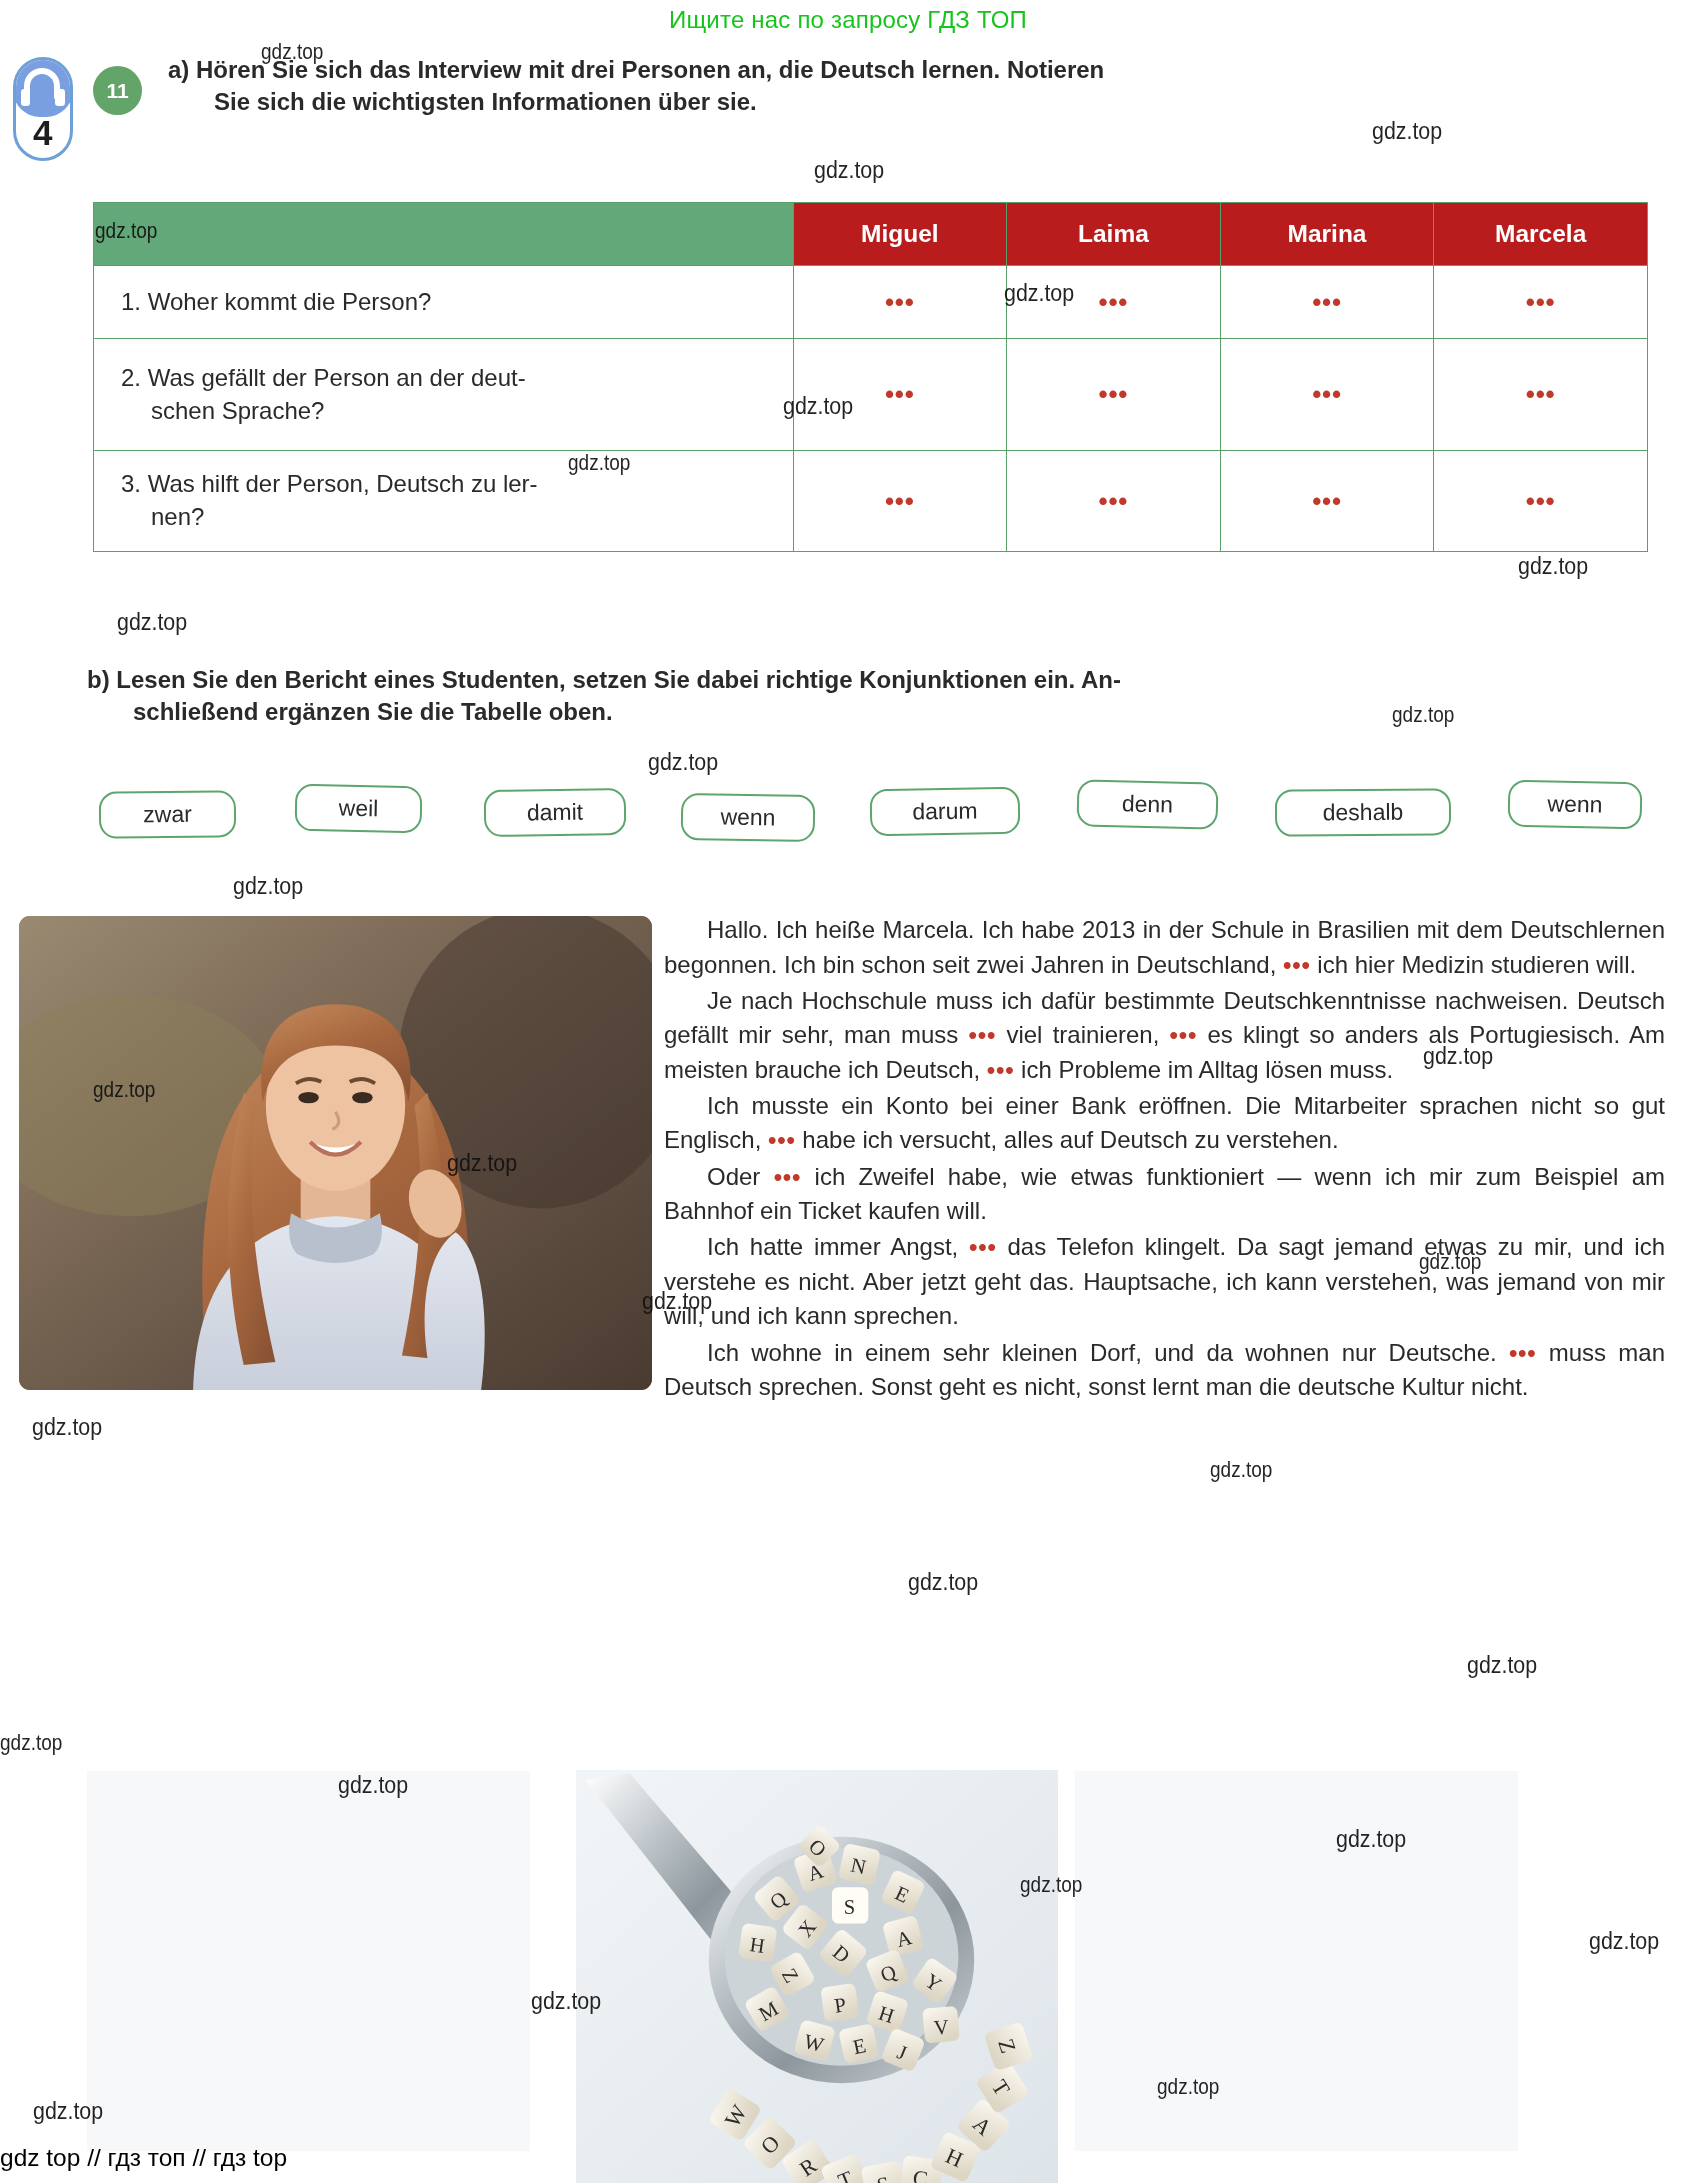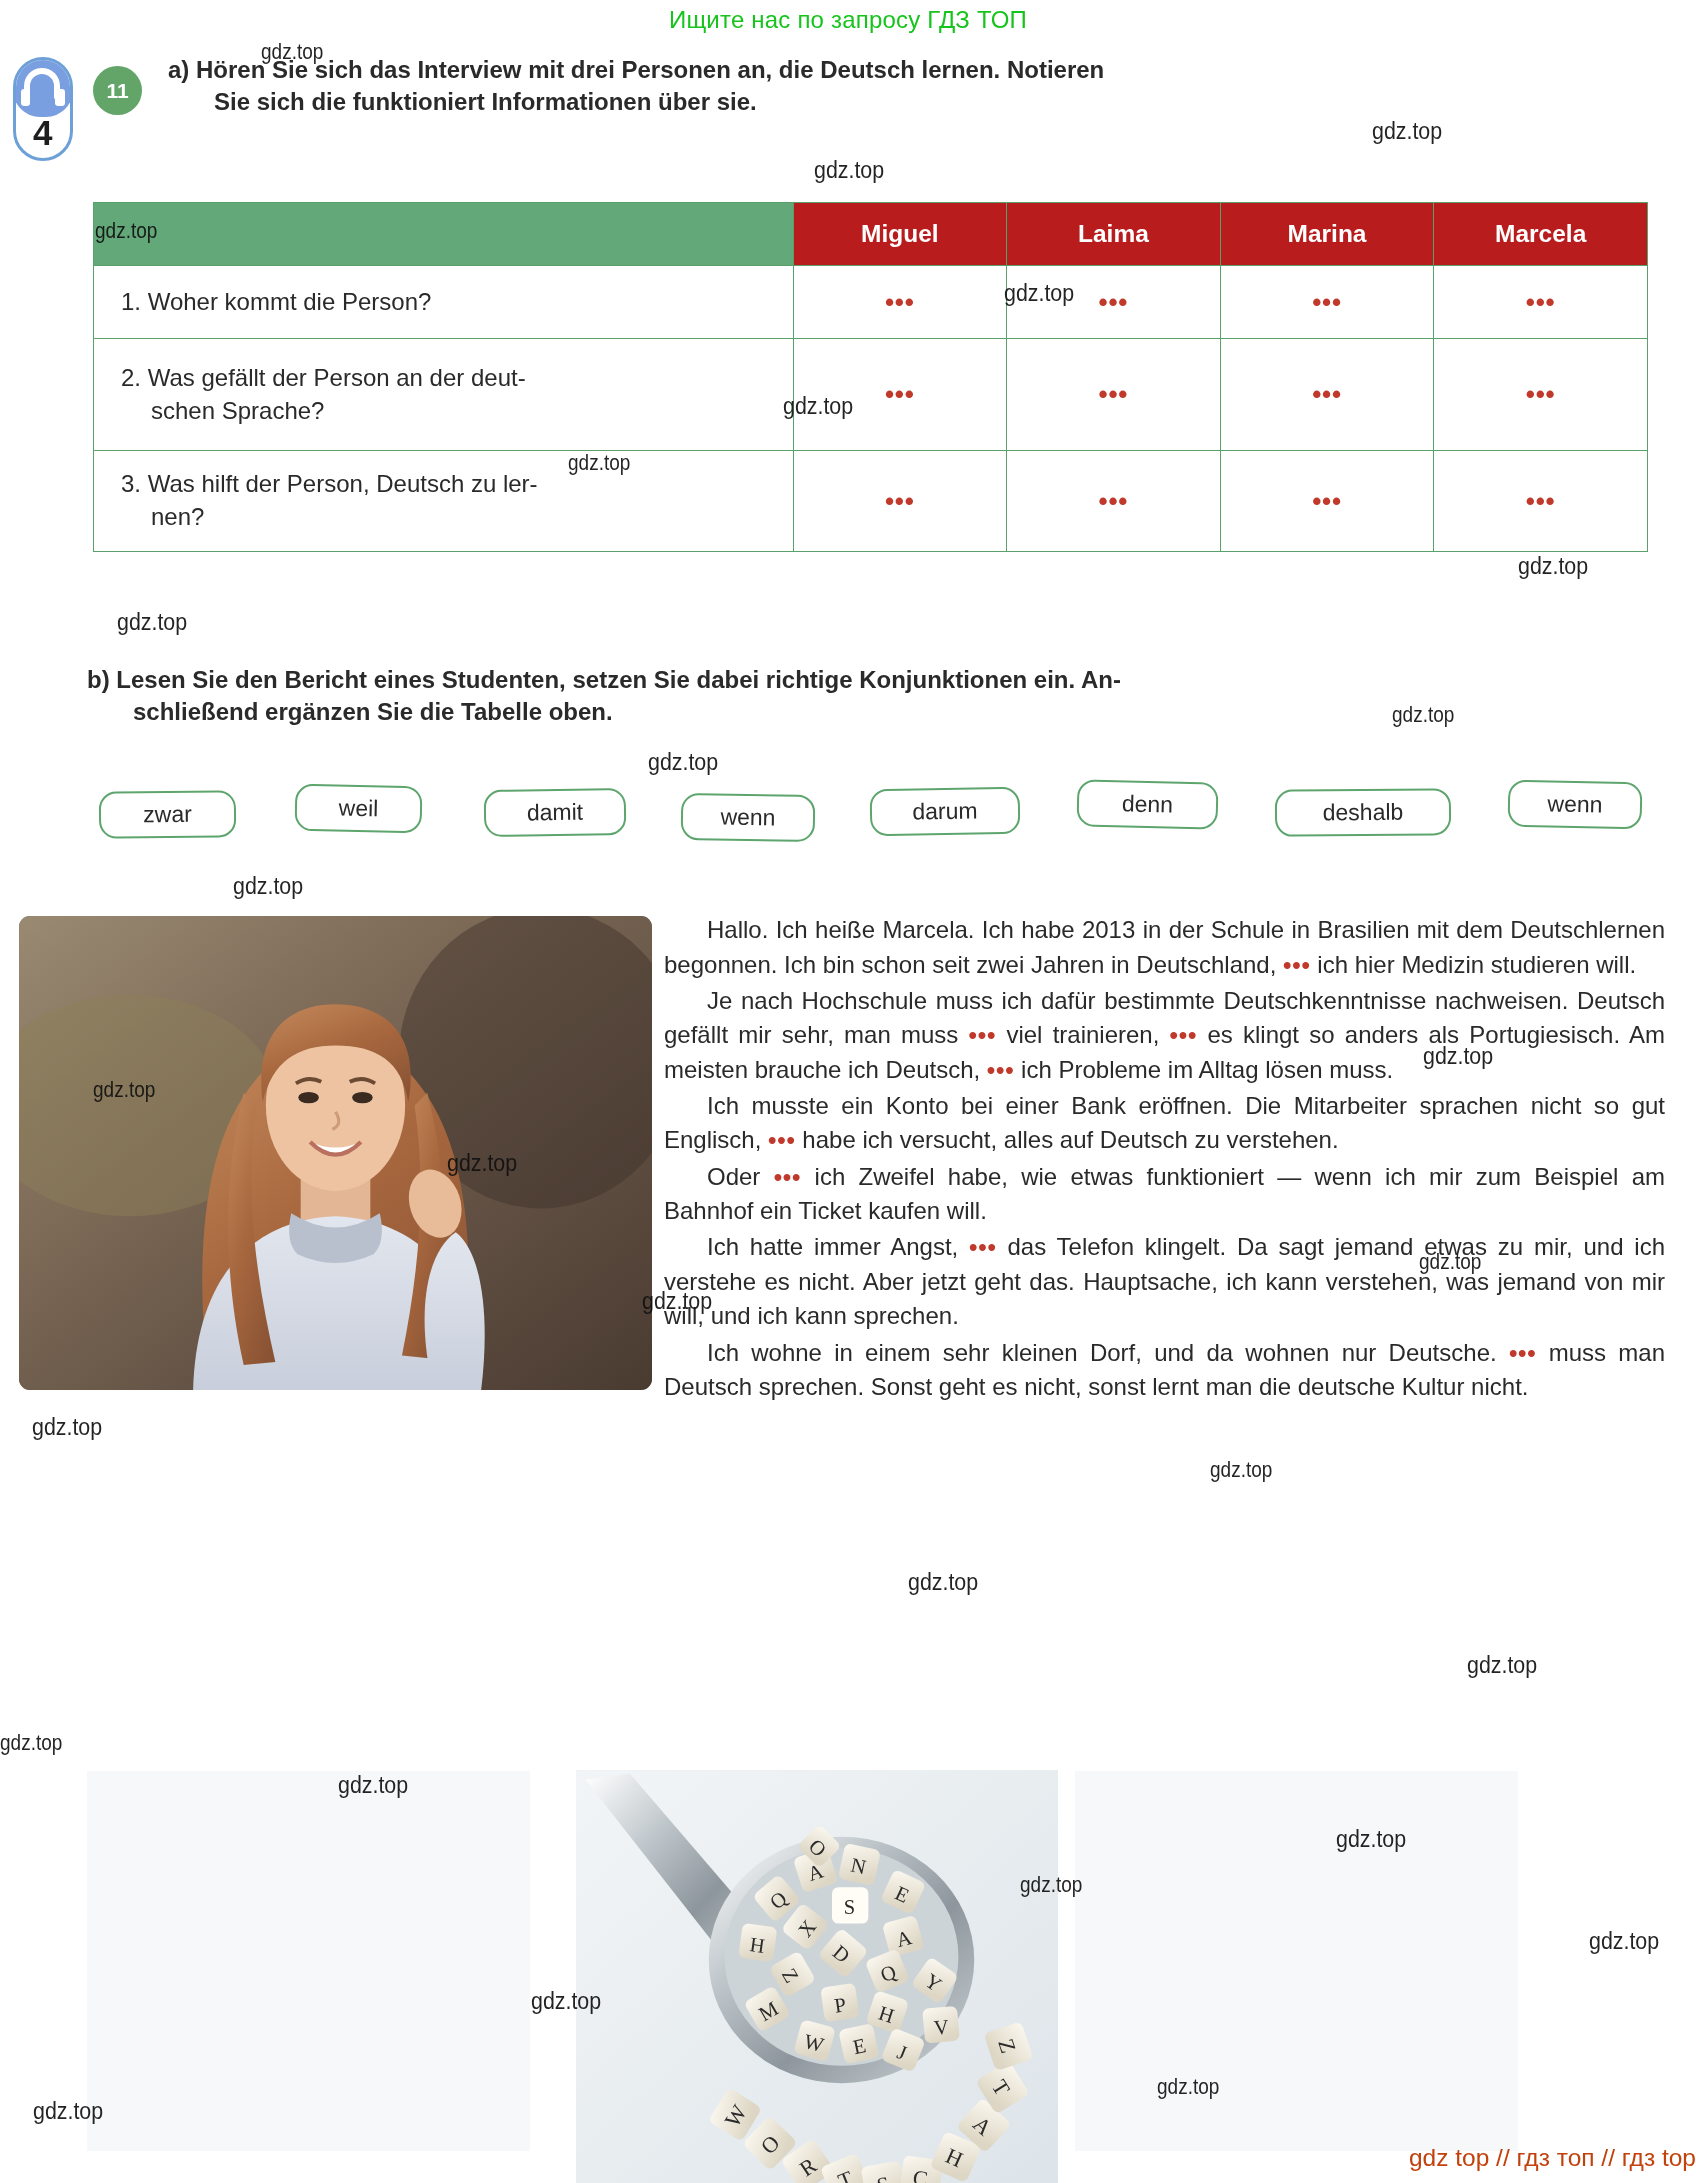--- a/index.html
+++ b/index.html
@@ -179,22 +179,22 @@
   .dice-photo {
     position:absolute; left:576px; top:1770px;
     width:482px; height:432px;
     background:#e9eef1;
     overflow:hidden;
   }
 
   
   .footer {
     position:absolute; left:0; bottom:11px; width:100%;
-    text-align:right;
-    color:#c2410c;
+    text-align:left;
+    color:#000000;
     font-size:24.5px;
     font-family:"Liberation Sans", sans-serif;
   }
 
   
   .ghost { position:absolute; background:#eef2f6; opacity:.55; }
 </style>
 </head>
 <body>
 
@@ -212,21 +212,21 @@
       <div class="hp-r"></div>
     </div>
     <div class="num">4</div>
   </div>
 
   <div class="ex-num">11</div>
 
   <div class="task task-a">
     <span class="lbl">a)</span>
     <span>Hören Sie sich das Interview mit drei Personen an, die Deutsch lernen. Notieren</span>
-    <span class="l2">Sie sich die funktioniert Informationen über sie.</span>
+    <span class="l2">Sie sich die wichtigsten Informationen über sie.</span>
   </div>
 
   <table class="tbl">
     <thead>
       <tr>
         <th class="blank col-q"></th>
         <th class="col-p">Miguel</th>
         <th class="col-p">Laima</th>
         <th class="col-p">Marina</th>
         <th class="col-p">Marcela</th>

